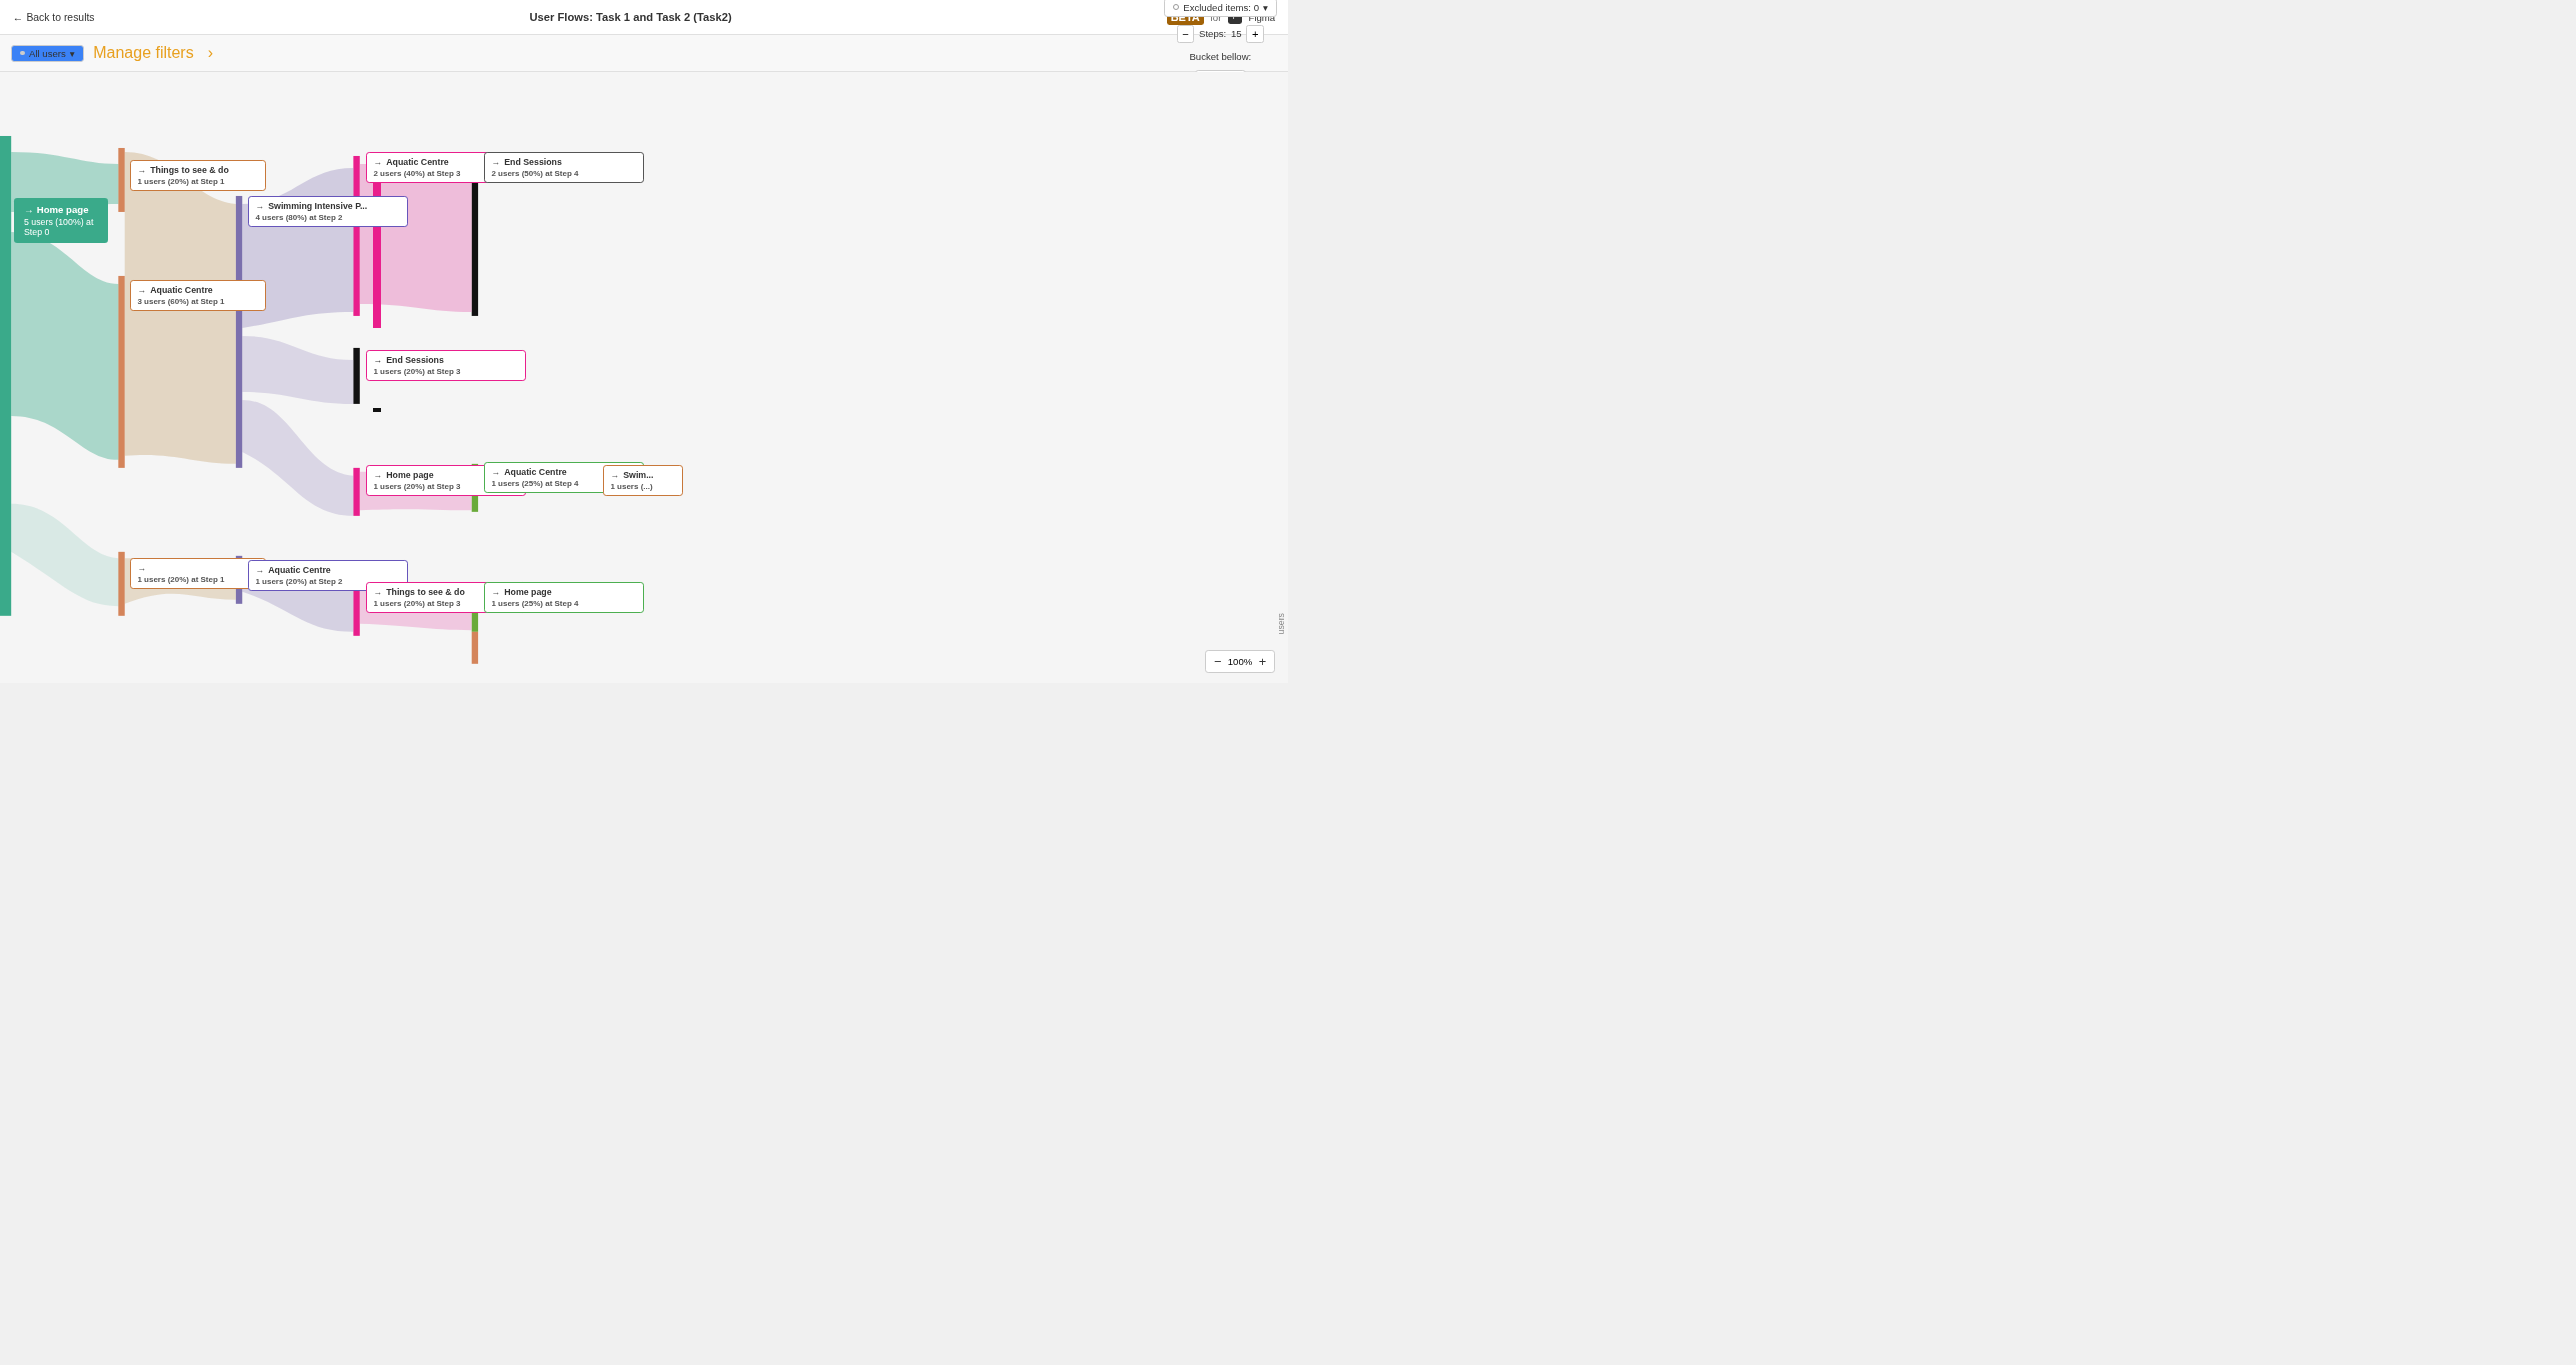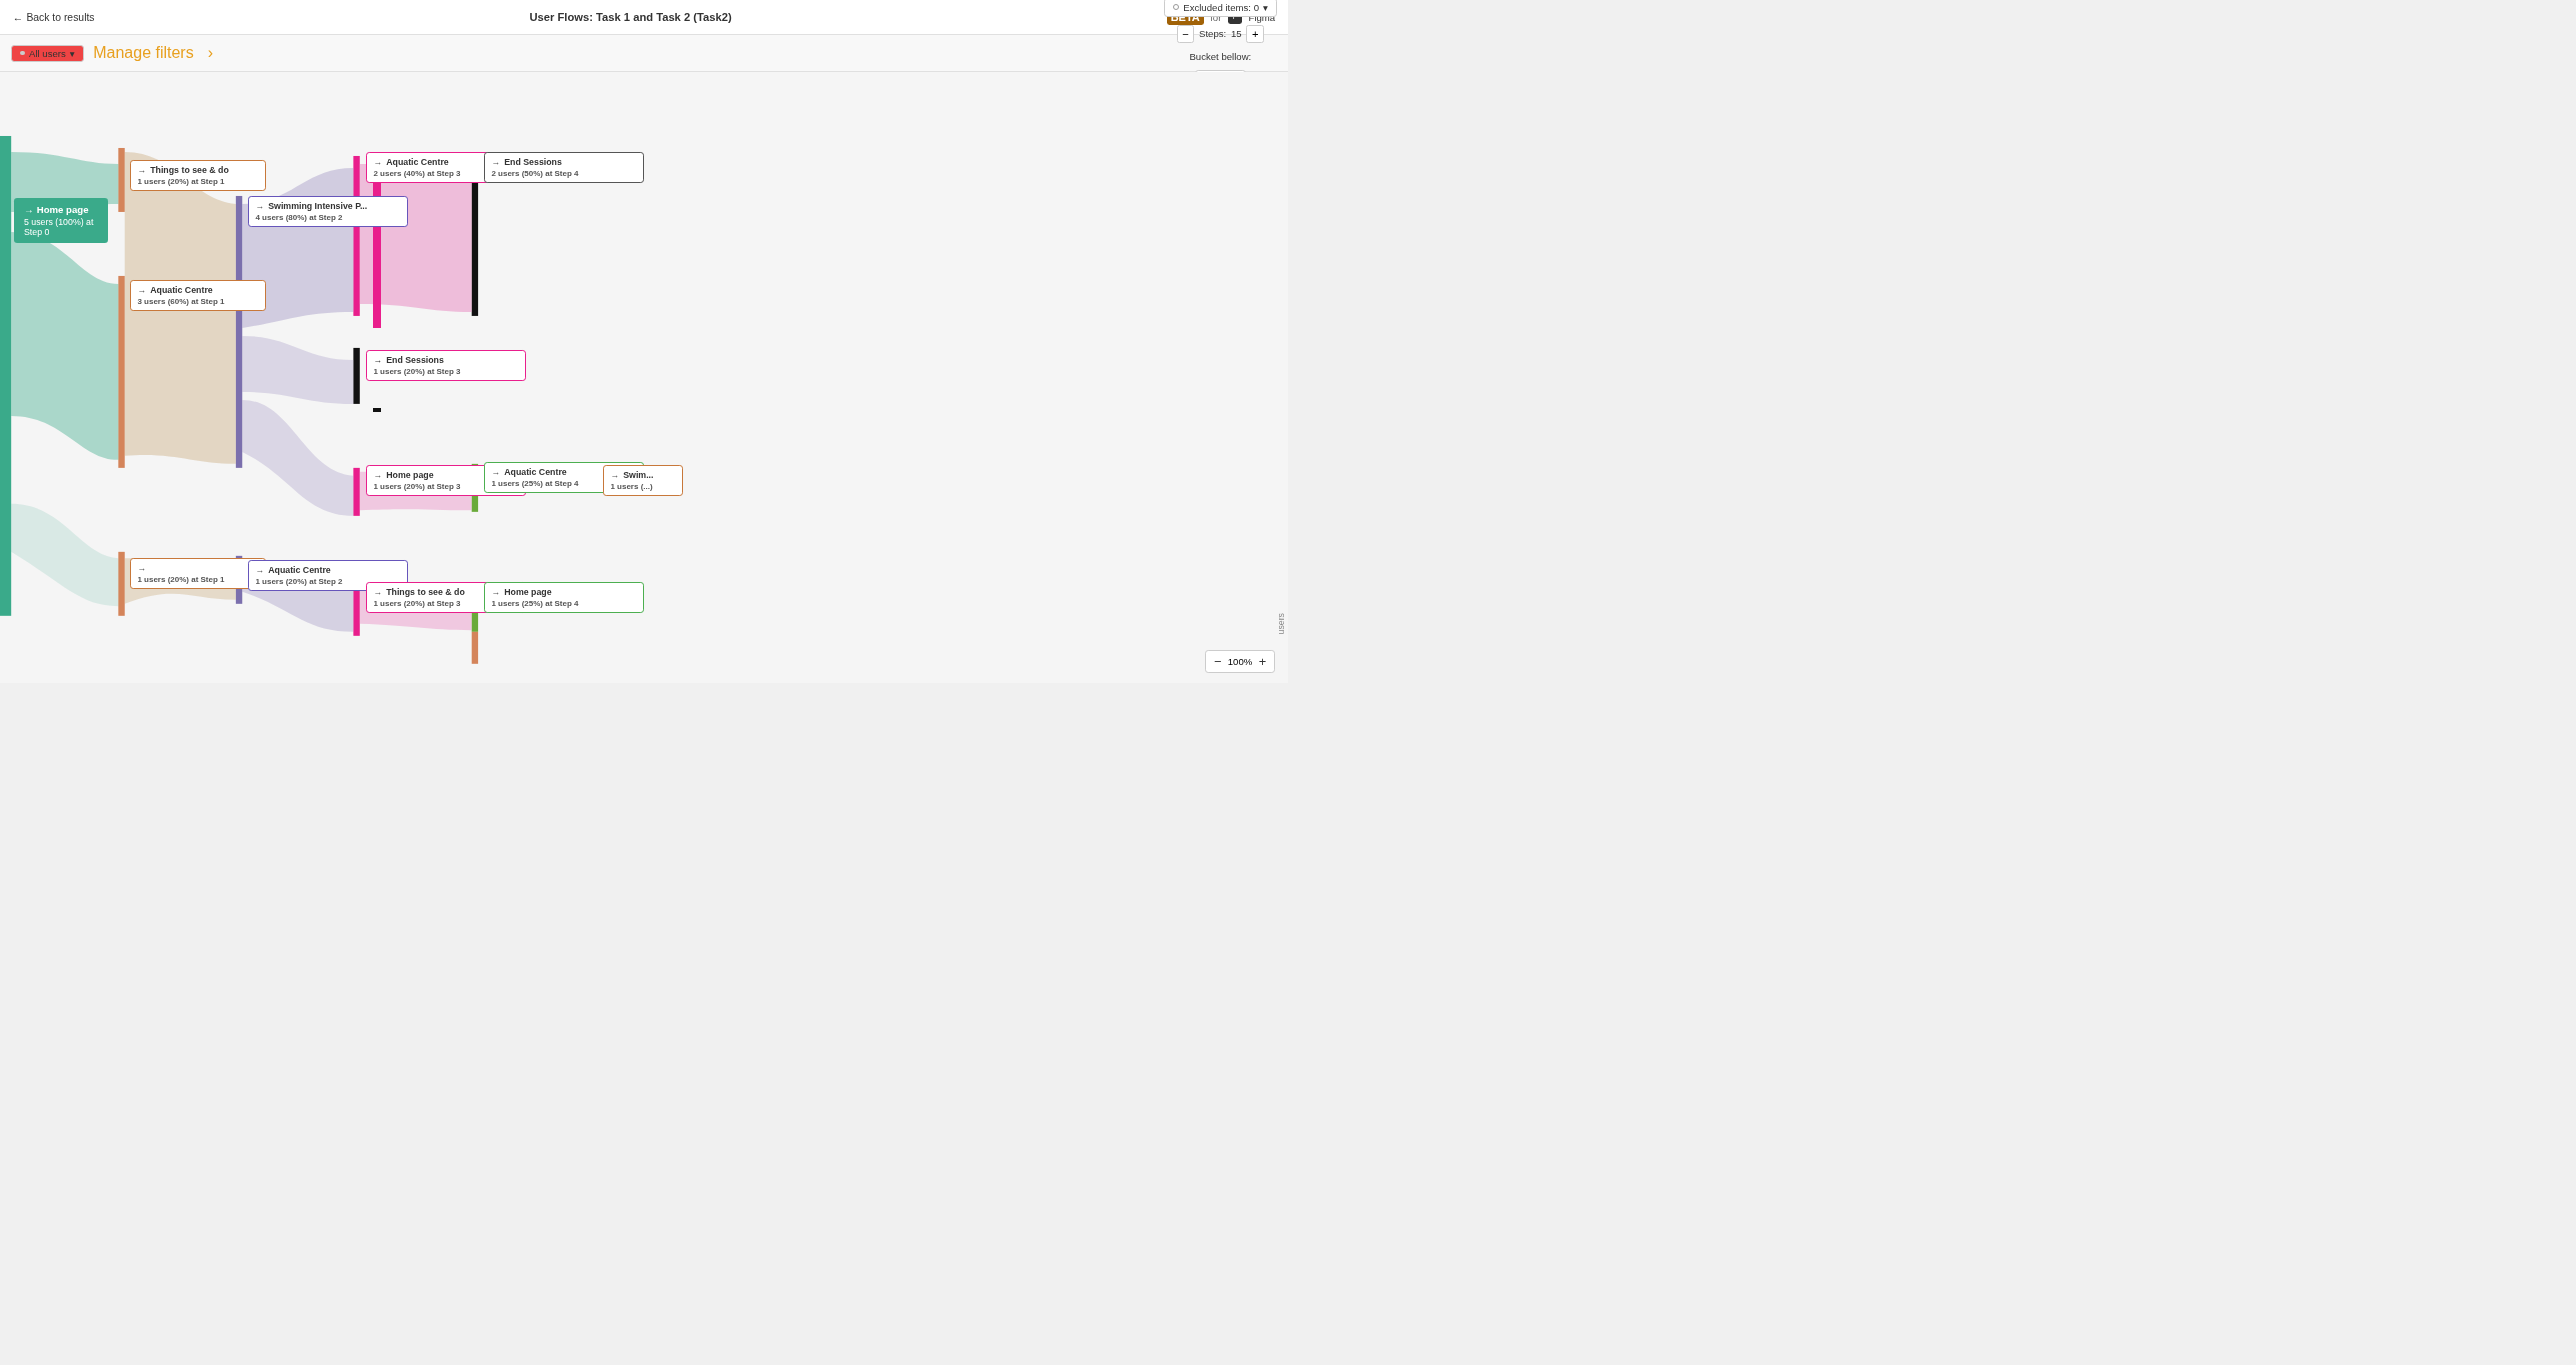--- a/index.html
+++ b/index.html
@@ -24,21 +24,21 @@
       display: flex; align-items: center; gap: 9.6px;
       background: #f8f8f8; border-bottom: 0.8px solid #e0e0e0;
       padding: 6.4px 11.2px; height: 37px;
     }
     .toolbar-left { display: flex; align-items: center; gap: 9.6px; flex: 1; }
     .toolbar-right { display: flex; align-items: center; gap: 8px; flex-direction: column; }
     
     .filter-btn {
       display: flex; align-items: center; gap: 4px;
       border: 0.8px solid #ccc; border-radius: 3.2px;
-      background: #ef4444; padding: 2px 8px; font-size: 9.6px; cursor: pointer; color: #333;
+      background: #3b82f6; padding: 2px 8px; font-size: 9.6px; cursor: pointer; color: #333;
     }
     .filter-btn .dot { width: 4.8px; height: 4.8px; background: #ccc; border-radius: 50%; }
     .manage-filters { color: #e8a020; font-size: 16px; cursor: pointer; display: flex; gap: 14px; }
     
     .excluded-btn {
       display: flex; align-items: center; gap: 4px;
       border: 0.8px solid #ccc; border-radius: 3.2px;
       background: white; padding: 3.2px 8px; font-size: 9.6px; cursor: pointer; color: #333;
     }
     .excluded-dot { width: 6.4px; height: 6.4px; border: 0.8px solid #999; border-radius: 50%; }

